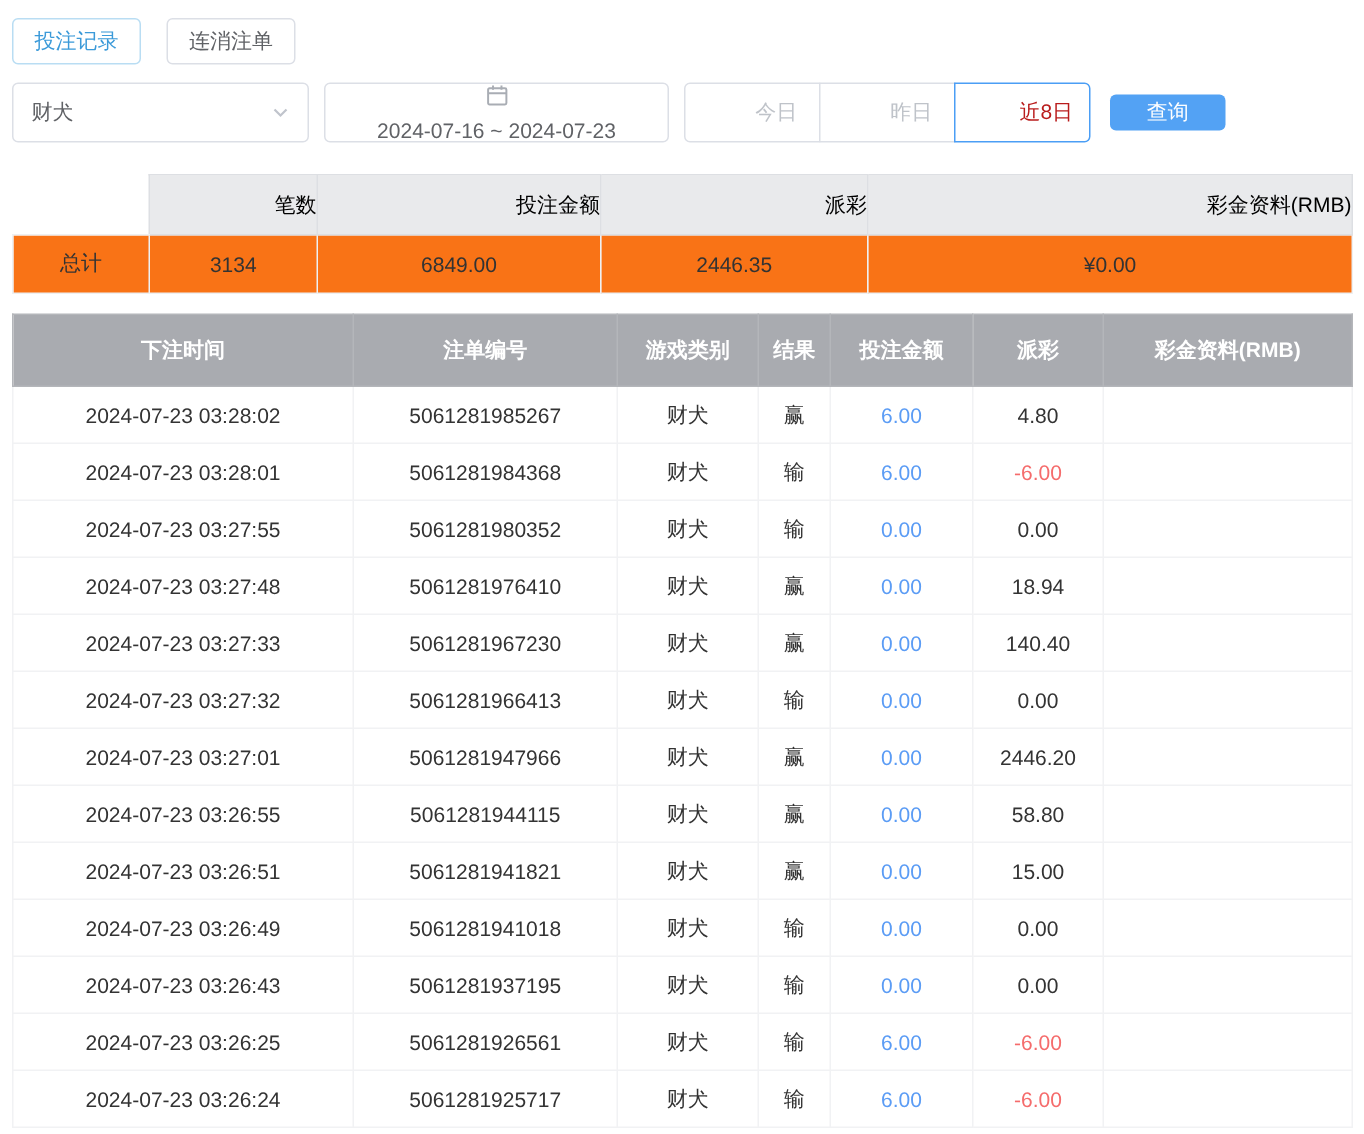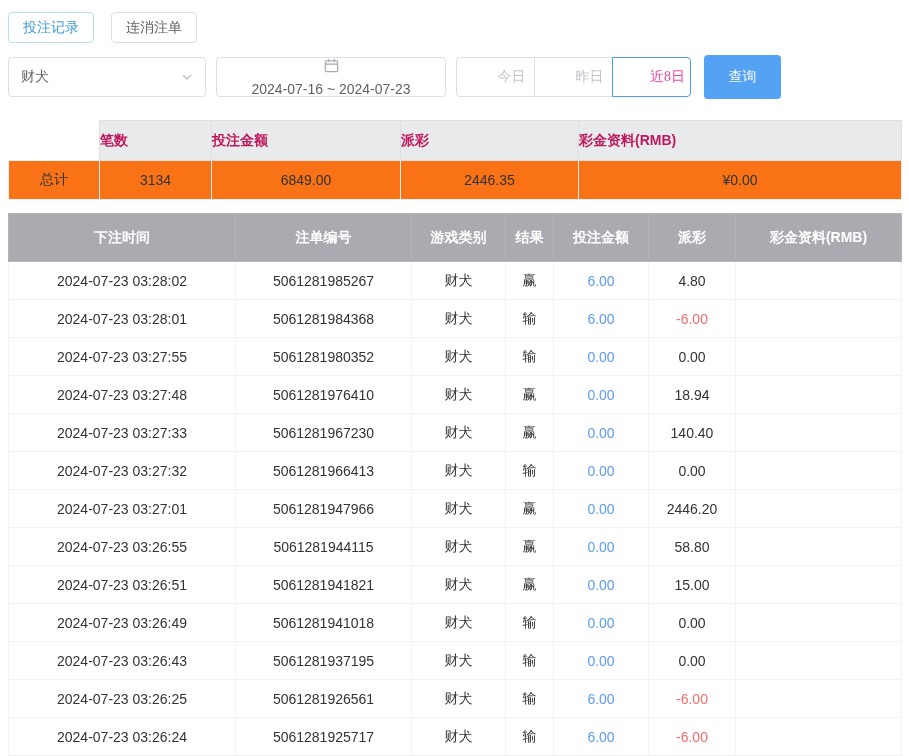--- a/index.html
+++ b/index.html
@@ -32,42 +32,42 @@
   }
   .date-picker {
     margin-left:10px; width:230px; height:40px;
     border:1px solid #dcdfe6; border-radius:4px;
     display:flex; align-items:center; gap:8px; padding:0 10px;
     color:#606266; background:#fff; cursor:pointer;flex-direction:column;
   }
   .icon-svg { display:inline-flex; align-items:center; }
   .btn-group { display:flex; margin-left:10px; }
   .btn-group button {
-    width:79px; height:40px; background:#fff;
+    width:91px; height:40px; background:#fff;
     border:1px solid #dcdfe6; color:#bfc3c9; font-size:14px; cursor:pointer;
     margin-left:-1px; font-family:"Liberation Sans", sans-serif;padding-left:32px;
   }
   .btn-group button:first-child { border-radius:4px 0 0 4px; margin-left:0; }
   .btn-group button:last-child { border-radius:0 4px 4px 0; }
   .btn-group button.active {
-    color:#ec4899; border-color:#4b9ef5; position:relative; z-index:1; background:#fff;font-family:Liberation Serif, serif;
+    color:#b91c1c; border-color:#4b9ef5; position:relative; z-index:1; background:#fff;
   }
   .search-btn {
-    margin-left:13px; width:77px; height:44px;
+    margin-left:13px; width:77px; height:24px;
     background:#53a2f4; color:#fff; border:none; border-radius:4px;
     font-size:14px; cursor:pointer; font-family:"Liberation Sans", sans-serif;
   }
 
   
   table { border-collapse:collapse; width:893px; table-layout:fixed; }
 
   .summary { margin-bottom:13px; }
   .summary th {
-    height:40px; background:#e9eaec; font-weight:700; font-size:14px;
-    border:1px solid #dddfe3; text-align:left; color:#be185d;
+    height:40px; background:#e9eaec; font-weight:400; font-size:14px;
+    border:1px solid #dddfe3; text-align:right; color:#000000;
   }
   .summary th.corner { background:#fff; border:none; border-bottom:1px solid #eef0f2; }
   .summary td {
     height:39px; text-align:center; border:1px solid #eef0f2; background:#f97316; color:#333;
   }
 
   .main th {
     height:48px; background:#a9abb0; color:#fff; font-weight:700; font-size:14px;
     border:1px solid #b4b6ba; text-align:center;
   }

